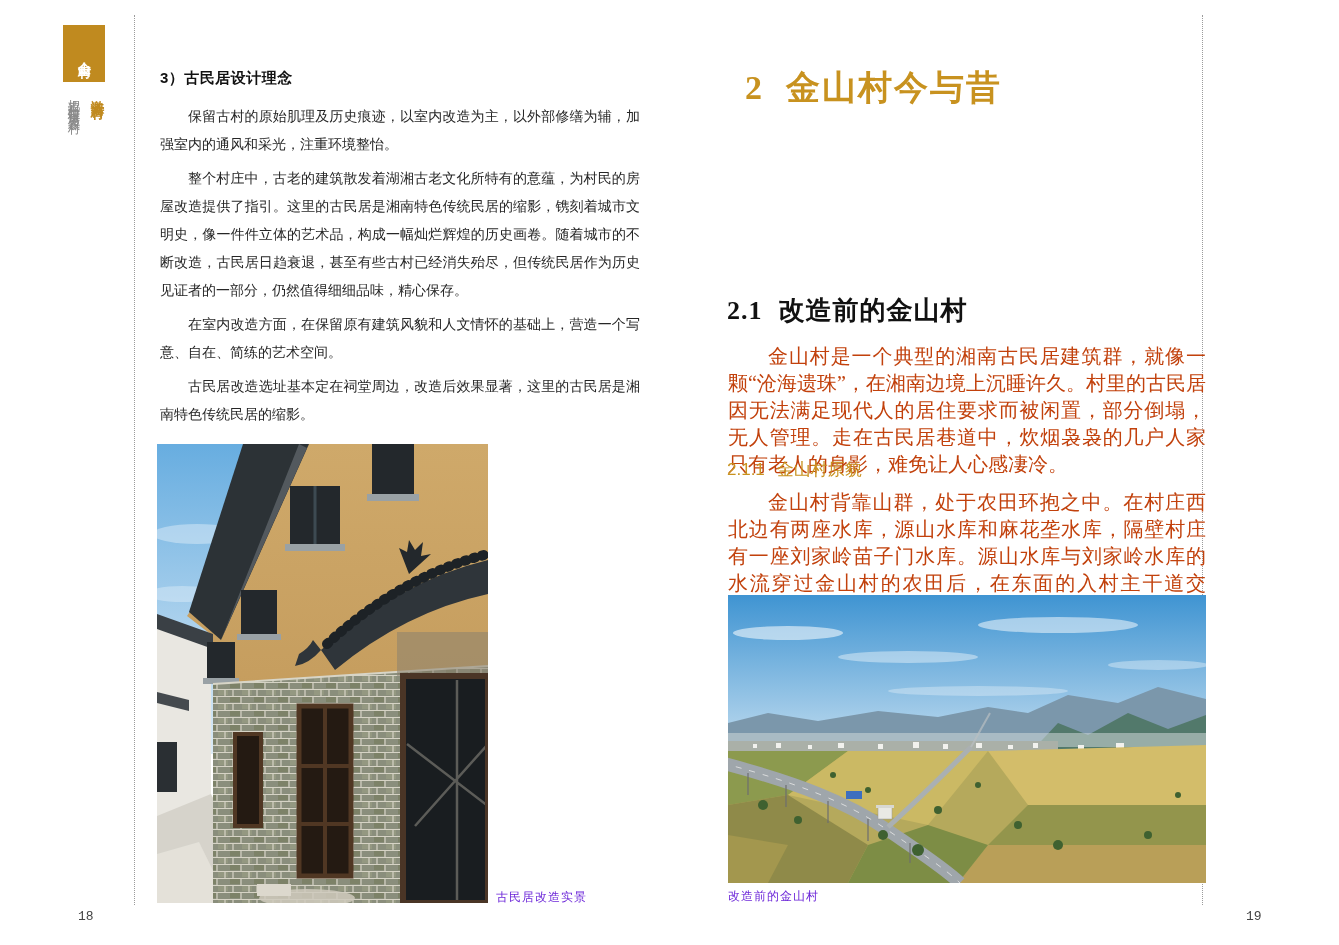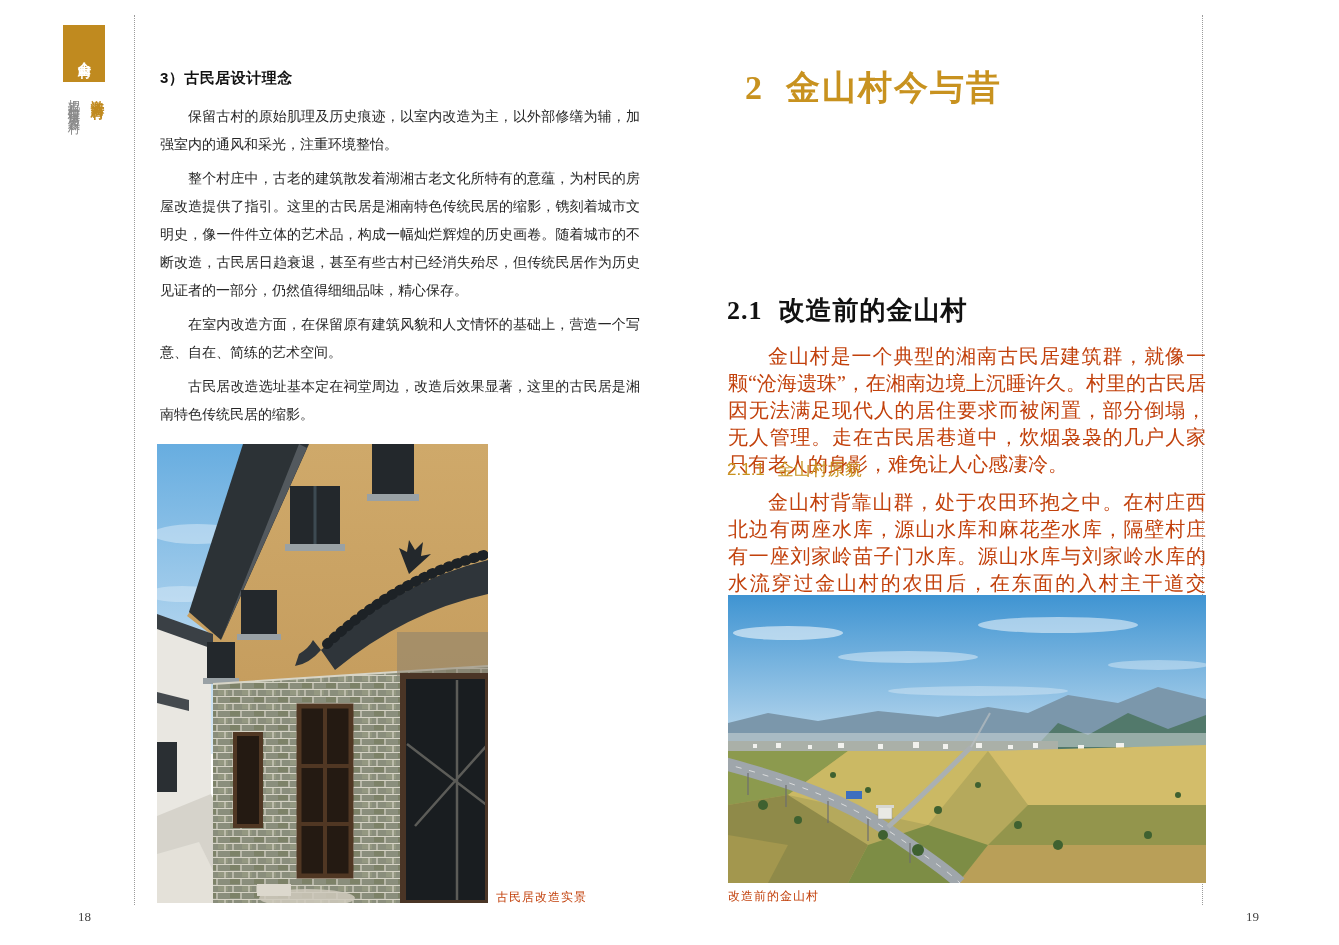--- a/index.html
+++ b/index.html
@@ -39,38 +39,38 @@
   #left-text { left:160px; top:88px; }
   .body-col-r { width:478px; }
   .body-col-r p {
     font-size:20px; line-height:27px; text-align:justify; text-justify:inter-character;
     text-indent:2em; color:#c2410c; margin:0;
   }
 
   .photo { display:block; }
   #photo-left  { left:157px; top:429px; width:331px; height:459px; }
   #photo-right { left:728px; top:580px; width:478px; height:288px; }
-  .caption { font-size:12px; color:#c2410c; letter-spacing:1px; }
+  .caption { font-size:12px; color:#6d28d9; letter-spacing:1px; }
   #caption-left  { left:496px; top:874px; }
   #caption-right { left:728px; top:873px; }
 
   
   #chapter-heading { left:745px; top:50px; color:#C8921F; font-weight:bold;
      font-size:34px; letter-spacing:2px; white-space:nowrap; }
   #chapter-heading .num { margin-right:22px; }
   #section-heading { left:727px; top:278px; color:#111; font-weight:bold;
      font-size:26px; letter-spacing:1px; white-space:nowrap; }
   #section-heading .num { margin-right:16px; }
   #subsection-heading { left:727px; top:443px; color:#C8921F; font-weight:normal;
      font-size:17px; font-family:"Liberation Sans", sans-serif; white-space:nowrap; }
   #subsection-heading .num { margin-right:12px; }
   #section-text    { left:728px; top:328px; }
   #subsection-text { left:728px; top:474px; }
 
-  .pageno { font-size:13px; color:#444; font-family:Liberation Serif, serif; }
+  .pageno { font-size:13px; color:#444; font-family:Liberation Mono, monospace; }
   #pageno-left  { left:78px;  top:894px; }
   #pageno-right { left:1246px; top:894px;text-align:right; }
 </style>
 </head>
 <body>
 
 <div id="spread">
 
   <div class="abs brand-box">
     <span class="vtext brand-title">金山村</span>

